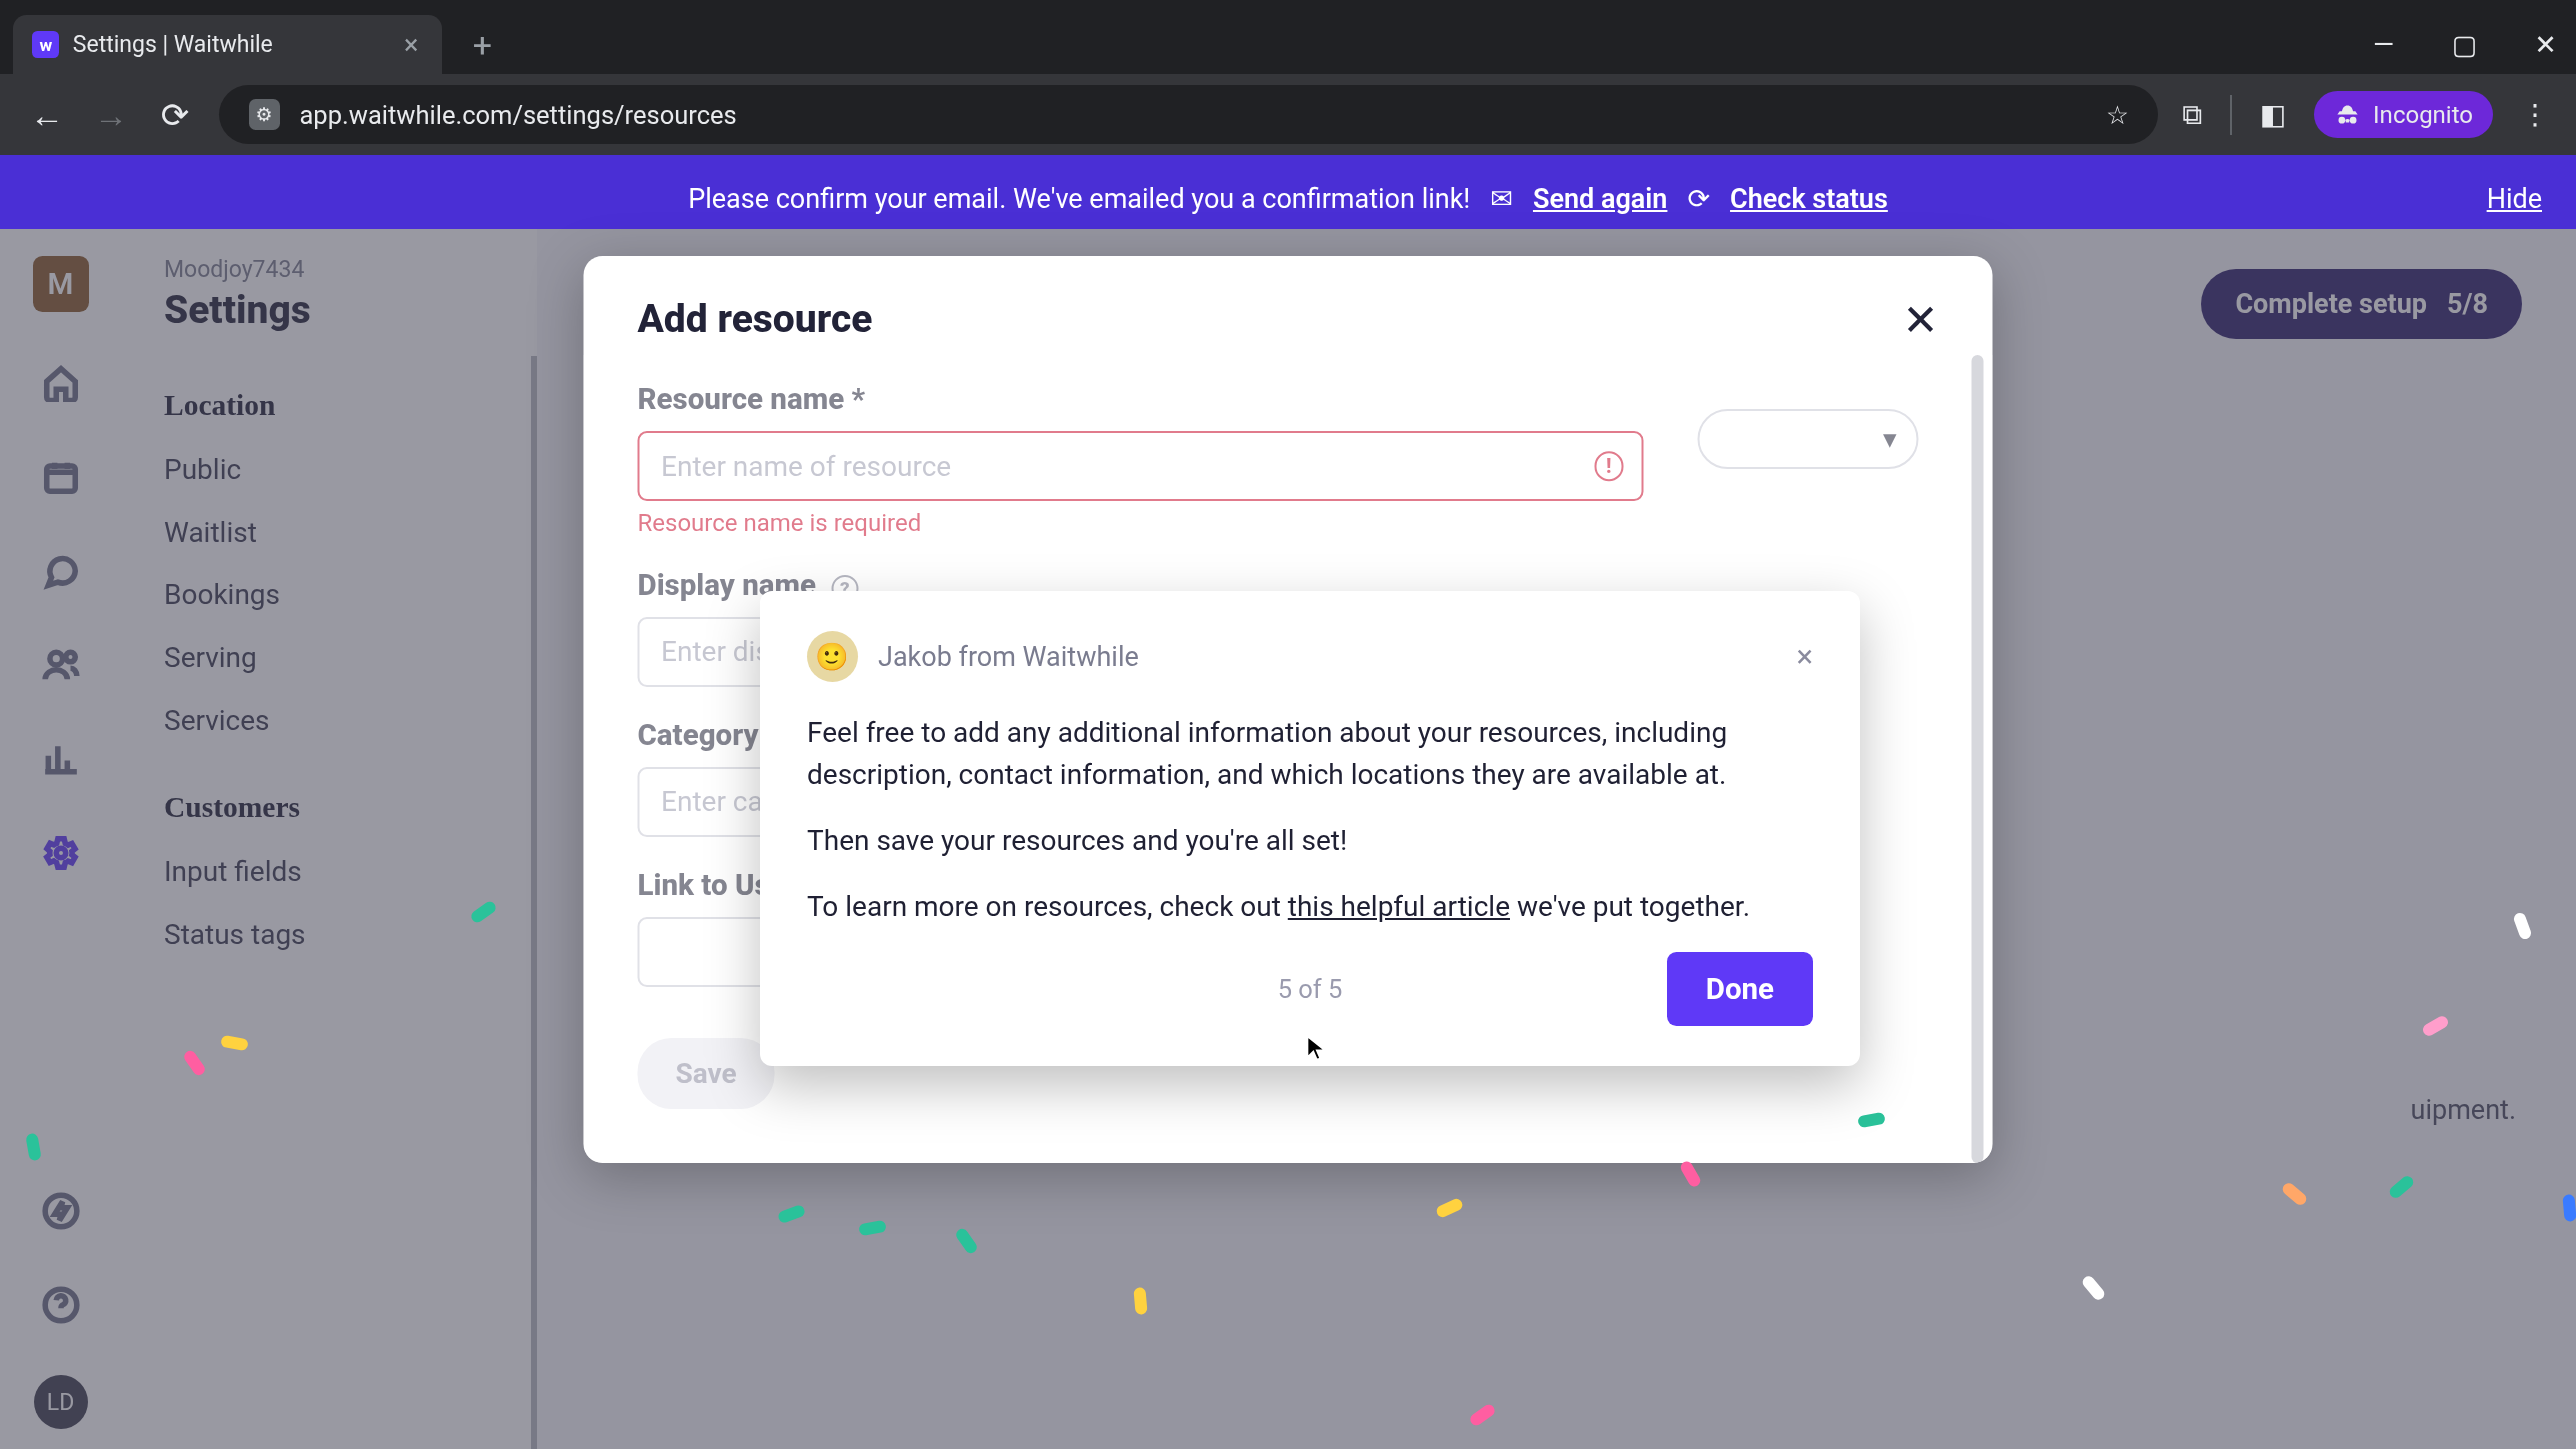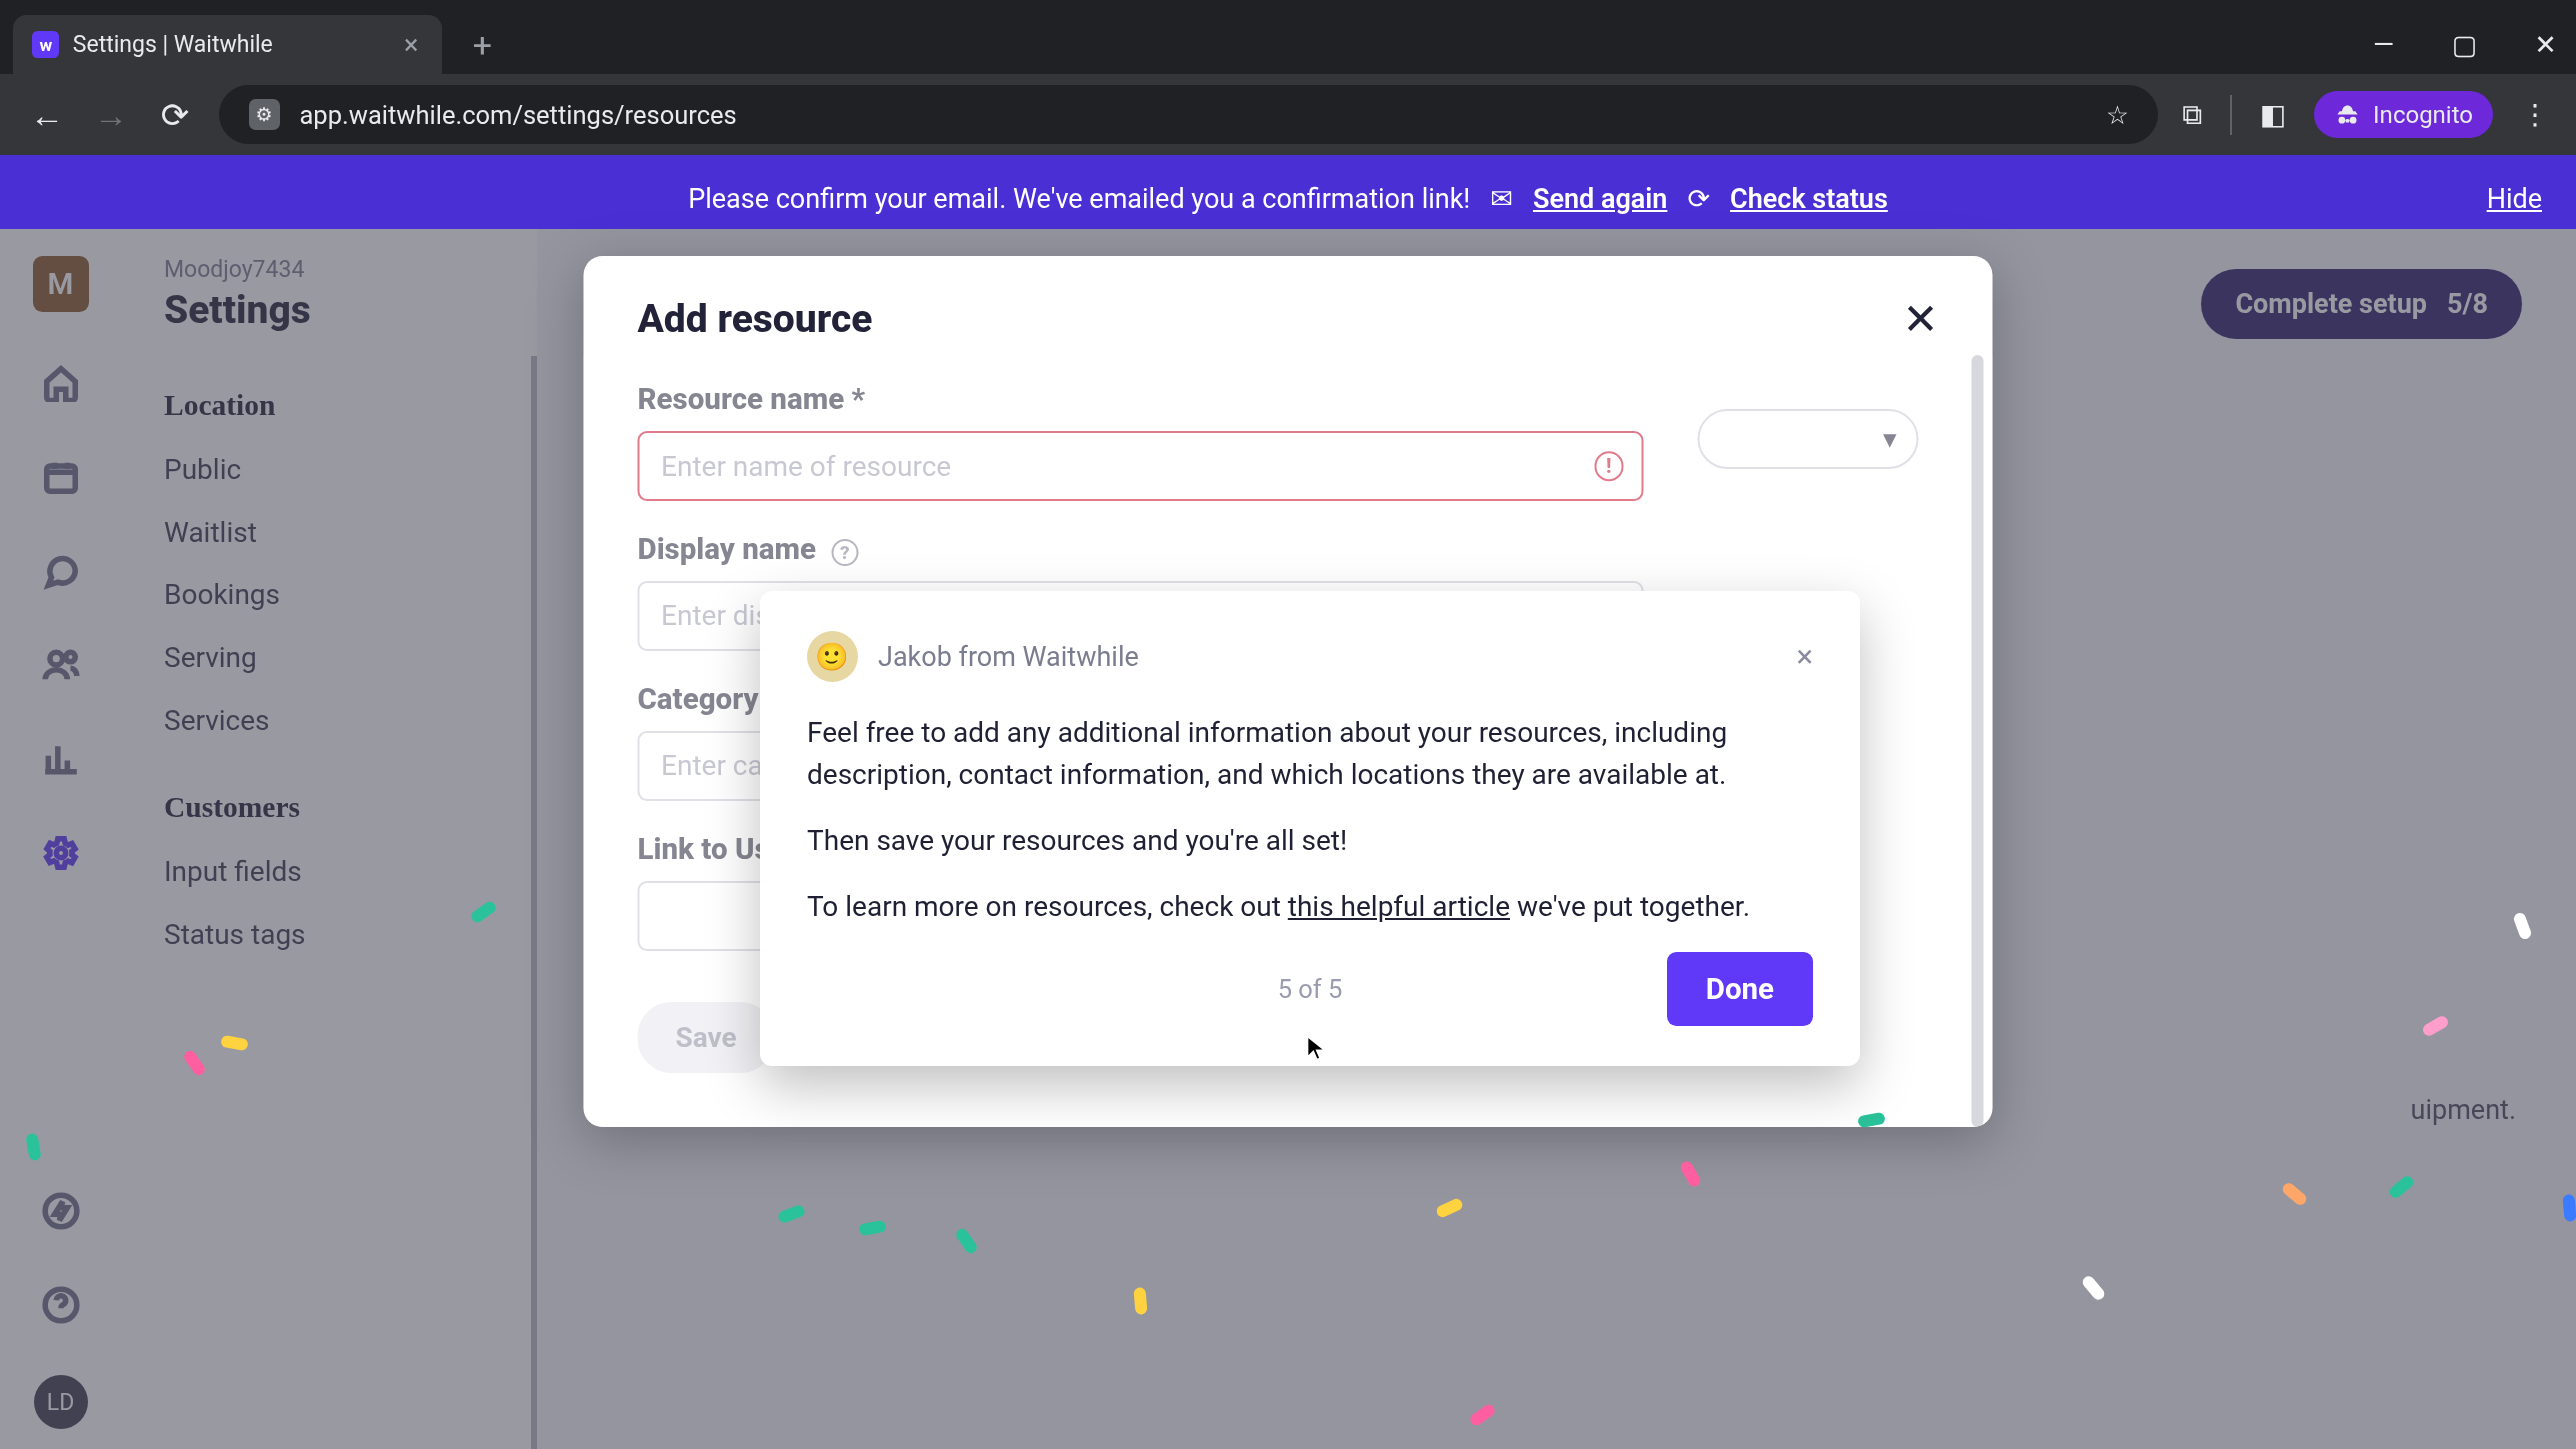--- a/index.html
+++ b/index.html
@@ -54,21 +54,21 @@
   
   .maincontent { position:absolute; top:74px; left:537px; right:0; bottom:0; background:#f7f7fb; }
   .setup-pill { position:absolute; top:40px; right:54px; background:#2e1f6b; color:#ffffff; border-radius:40px; padding:19px 34px; font-size:27px; font-weight:700; display:flex; gap:20px; cursor:pointer;}
   .hint-right { position:absolute; right:60px; top:865px; color:#4a4b5f; font-size:27px;}
 
   
   .overlay-gray { position:absolute; top:74px; left:0; right:0; bottom:0; background:rgba(70,70,85,0.55); }
 
   
   .modal { position:absolute; top:101px; left:50%; transform:translateX(-50%); width:1409px; background:#fff; border-radius:19px; box-shadow: 0 13.4px 54px rgba(0,0,0,0.25); overflow:hidden; }
-  .modal .mhead { display:flex; align-items:center; padding:40px 54px 13.4px 54px;}
+  .modal .mhead { display:flex; align-items:flex-end; padding:40px 54px 13.4px 54px;}
   .modal .mtitle { font-size:39px; font-weight:800; color:#222338;}
   .modal .mclose { margin-left:auto; font-size:43px; color:#222338; cursor:pointer; line-height:1;}
   .modal .mbody { padding: 27px 54px 54px 54px; display:flex; gap:54px; position:relative;}
   .modal .mbody .leftcol { flex:1; display:flex; flex-direction:column; gap:31px; }
   .modal .mbody .rightcol { width:241px; }
   .mscroll { position:absolute; top:0; right:9.4px; bottom:0; width:12px; background:#b7b8c2; border-radius:6.7px;}
 
   .fld label { display:block; font-size:29.5px; font-weight:800; color:#222338; margin-bottom:14.8px;}
   .fld .hint { display:inline-flex; width:27px;height:27px;border:2px solid #7a7c8f;border-radius:50%;color:#7a7c8f;align-items:center;justify-content:center;font-size:19px;margin-left:8px;}
   .input { width:100%; height:70px; border:2px solid #c7c8d4; border-radius:9.4px; padding:0 21.5px; font-size:28px; color:#222338; background:#fff;}
@@ -249,20 +249,21 @@
       </div>
       <div class="mbody">
         <div class="mscroll"></div>
         <div class="leftcol">
           <div class="fld">
             <label>Resource name *</label>
             <div class="inputwrap">
               <input class="input error" placeholder="Enter name of resource" style="">
               <span class="err-icn">!</span>
             </div>
+            <div class="errmsg">Resource name is required</div>
           </div>
 
           <div class="fld">
             <label>
               <span>Display name</span>
               <span class="hint">?</span>
             </label>
             <input class="input" placeholder="Enter display name" style="">
           </div>
 

